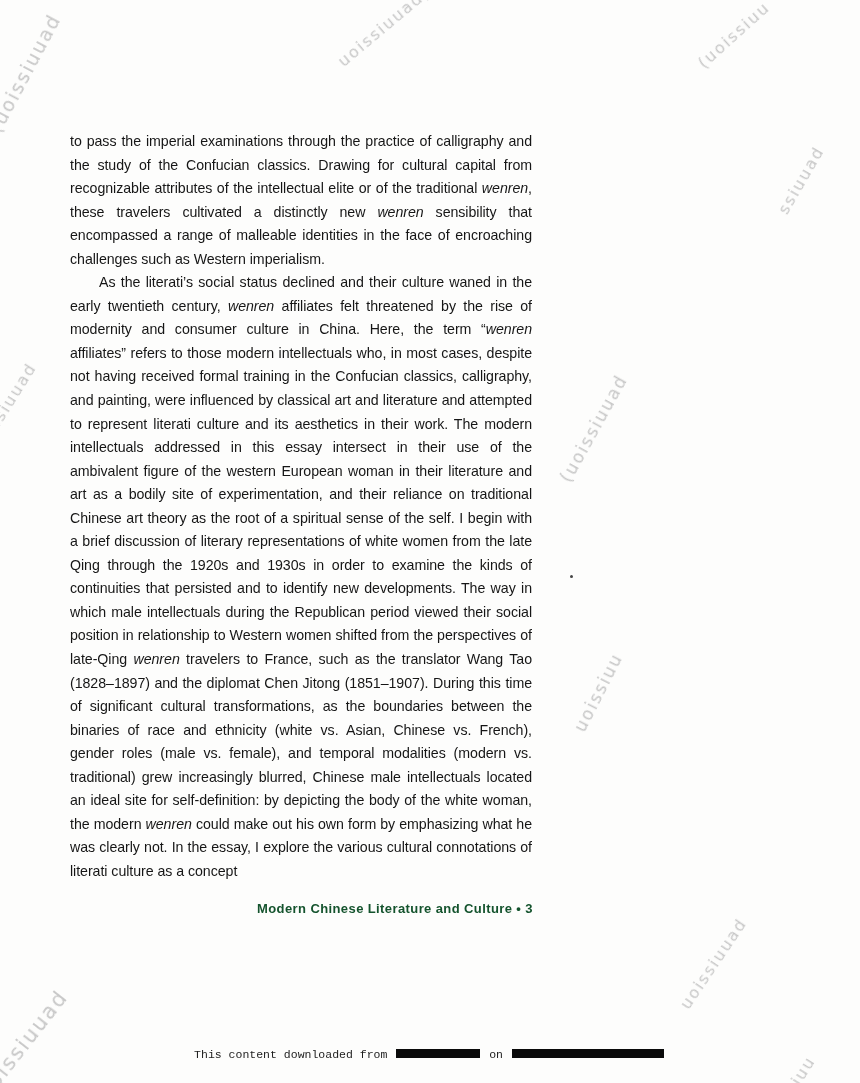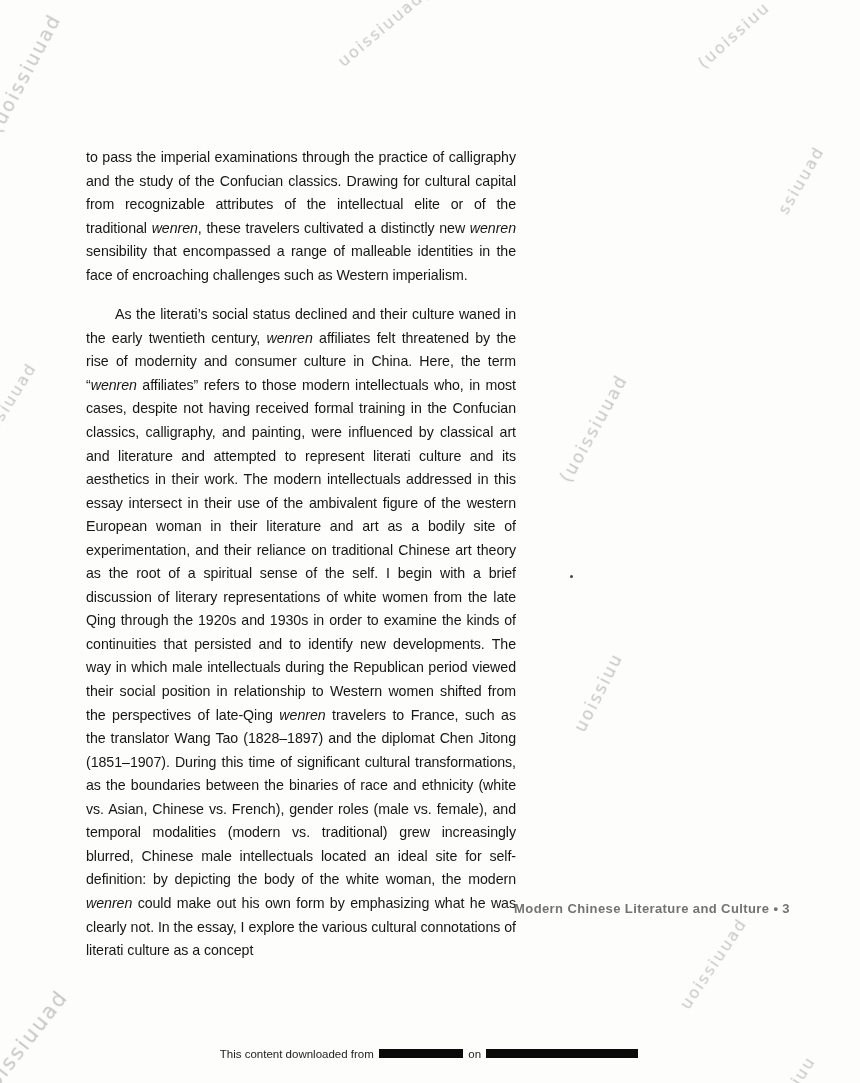--- a/index.html
+++ b/index.html
@@ -17,45 +17,45 @@
     position: absolute;
     left: 70px;
     top: 130px;
     width: 462px;
     font-size: 14.2px;
     line-height: 23.55px;
     letter-spacing: -0.05px;
     color: #161616;
     text-align: justify;
   }
-  .text-block p.para { margin: 16px; }
+  .text-block p.para { margin: 0; }
   .text-block p.indent { text-indent: 29px; }
   .text-block i { font-style: italic; }
 
   
   .running-footer {
     position: absolute;
     top: 901px;
     left: 0;
     width: 790px;
-    text-align: right;
+    text-align: center;
     font-weight: bold;
     font-size: 13px;
     letter-spacing: 0.4px;
-    color: #737373;
+    color: #14532d;
   }
 
   
   .jstor-footer {
     position: absolute;
     top: 1048px;
     left: 0;
     width: 100%;
     text-align: center;
-    font-family: Liberation Sans, sans-serif;
+    font-family: Liberation Mono, monospace;
     font-size: 11.5px;
     line-height: 13.5px;
     color: #1d1d1d;
   }
   .redacted {
     display: inline-block;
     height: 9px;
     background: #0a0a0a;
     vertical-align: baseline;
     margin: 0 2px;

